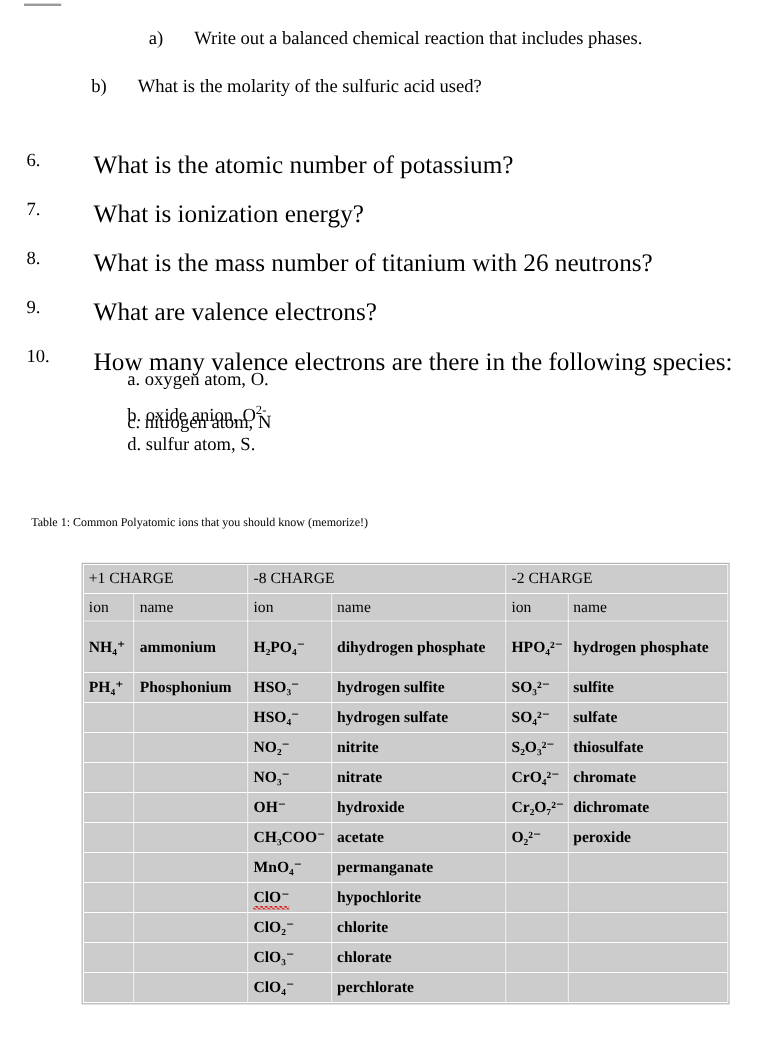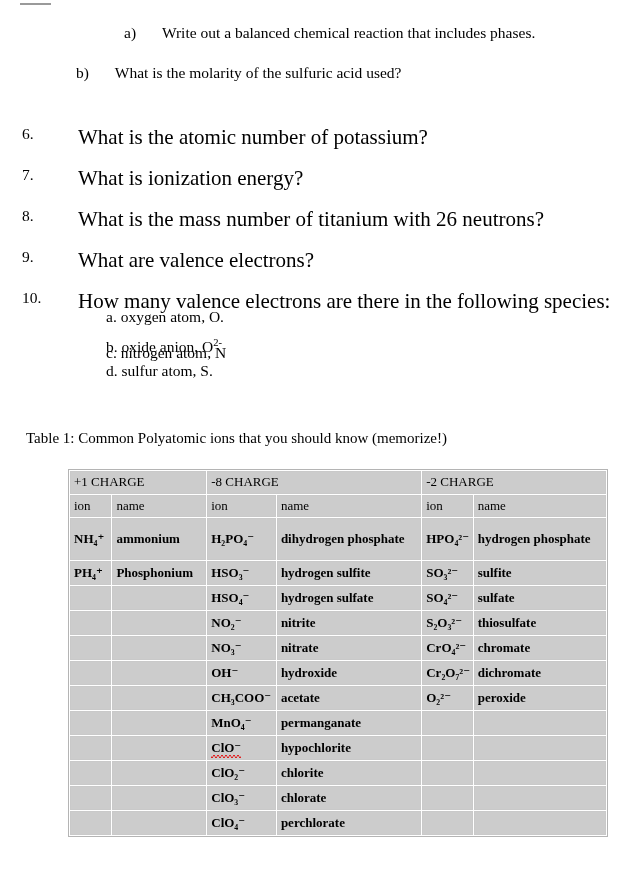--- a/index.html
+++ b/index.html
@@ -72,21 +72,21 @@
     font-size: 0.68em;
     vertical-align: super;
     line-height: 0;
   }
 
   
   .table-caption {
     position: absolute;
     left: 26px;
     top: 430px;
-    font-size: 15px;
+    font-size: 10px;
     white-space: nowrap;
   }
 
   
   .ion-table-wrap {
     position: absolute;
     left: 68px;
     top: 469px;
     width: 540px;
   }

